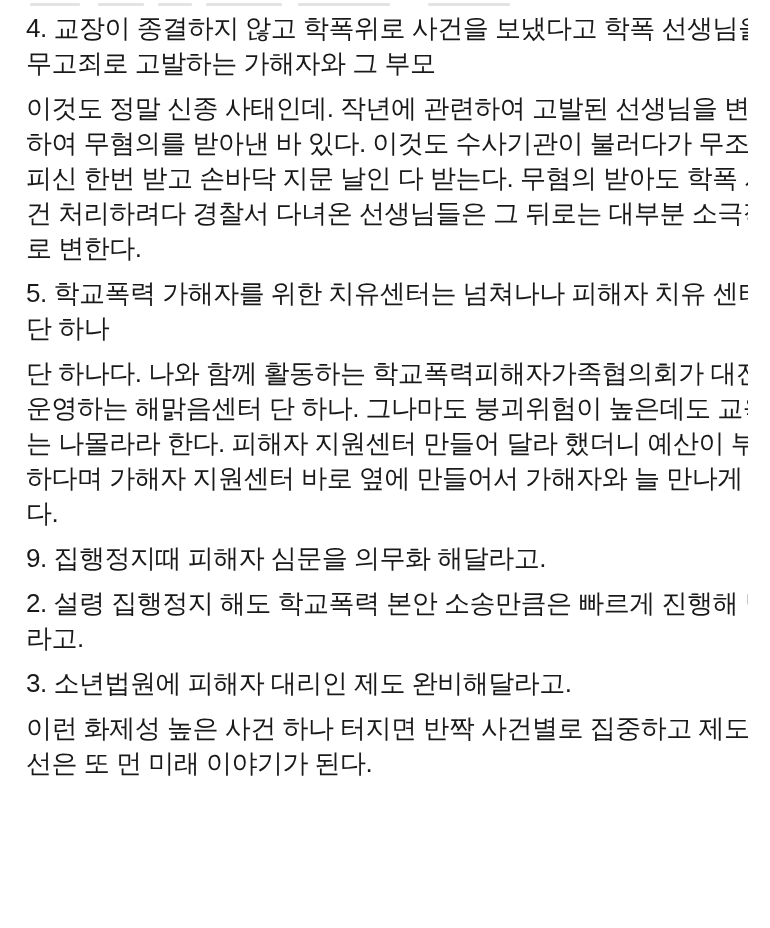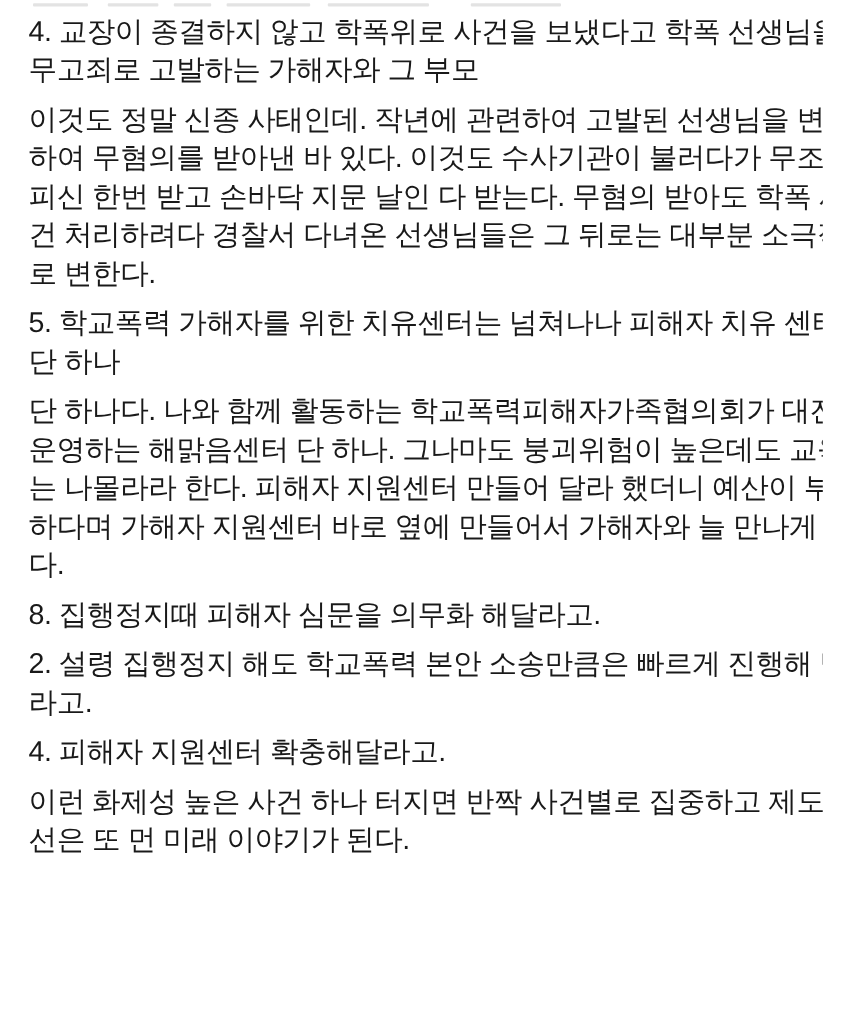--- a/index.html
+++ b/index.html
@@ -71,20 +71,20 @@
 피신 한번 받고 손바닥 지문 날인 다 받는다. 무혐의 받아도 학폭 사
 건 처리하려다 경찰서 다녀온 선생님들은 그 뒤로는 대부분 소극적으
 로 변한다.</p>
   <p>5. 학교폭력 가해자를 위한 치유센터는 넘쳐나나 피해자 치유 센터는
 단 하나</p>
   <p>단 하나다. 나와 함께 활동하는 학교폭력피해자가족협의회가 대전에
 운영하는 해맑음센터 단 하나. 그나마도 붕괴위험이 높은데도 교육부
 는 나몰라라 한다. 피해자 지원센터 만들어 달라 했더니 예산이 부족
 하다며 가해자 지원센터 바로 옆에 만들어서 가해자와 늘 만나게 한
 다.</p>
-  <p>8. 집행정지때 피해자 심문을 의무화 해달라고.</p>
+  <p>9. 집행정지때 피해자 심문을 의무화 해달라고.</p>
   <p>2. 설령 집행정지 해도 학교폭력 본안 소송만큼은 빠르게 진행해 달
 라고.</p>
-  <p>4. 피해자 지원센터 확충해달라고.</p>
+  <p>3. 소년법원에 피해자 대리인 제도 완비해달라고.</p>
   <p>이런 화제성 높은 사건 하나 터지면 반짝 사건별로 집중하고 제도 개
 선은 또 먼 미래 이야기가 된다.</p>
 
 </div>
 
 </body></html>

